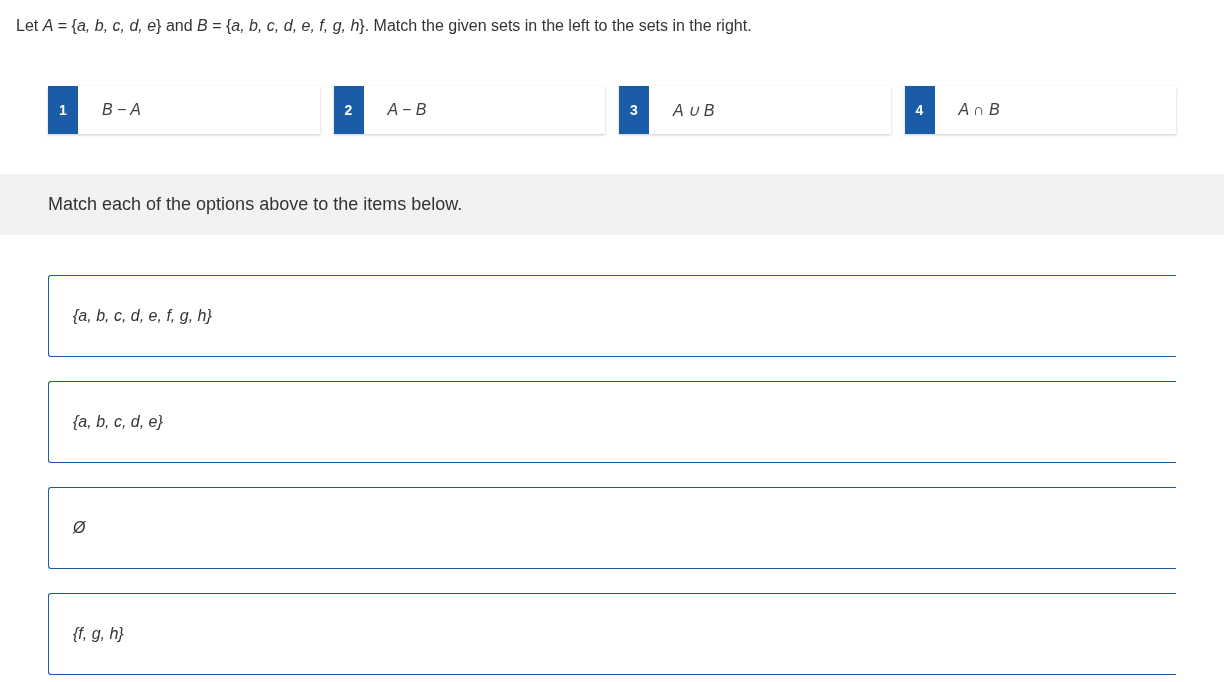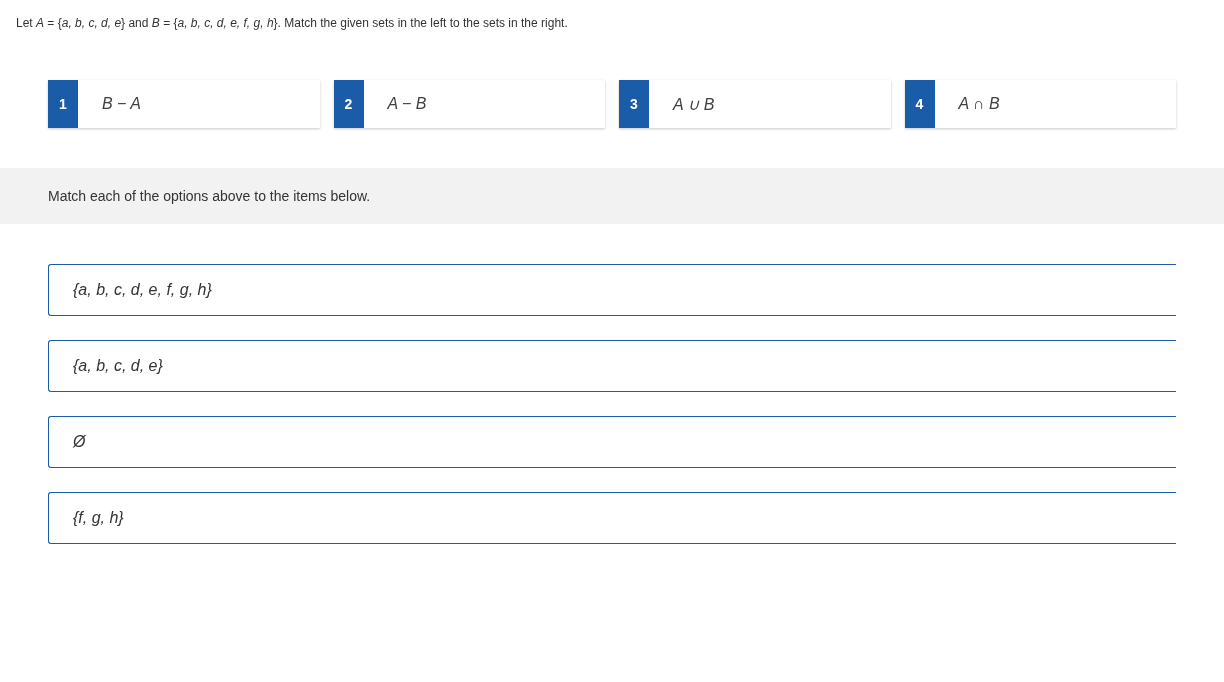--- a/index.html
+++ b/index.html
@@ -9,21 +9,21 @@
     }
     body {
       font-family: Arial, Helvetica, sans-serif;
       background: #ffffff;
       color: #333;
       width: 1224px;
       height: 682px;
       overflow: hidden;
     }
     .question-text {
-      font-size: 12px;
+      font-size: 16px;
       color: #333;
       padding: 14px 16px 0 16px;
       line-height: 1.5;
     }
     .question-text .mi {
       font-style: italic;
     }
     .options-row {
       display: flex;
       gap: 14px;
@@ -52,31 +52,31 @@
     }
     .option-label {
       padding-left: 24px;
       font-size: 16px;
       color: #404040;
       font-style: italic;
     }
     .instruction-bar {
       background: #f2f2f2;
       padding: 20px 48px;
-      font-size: 14px;
+      font-size: 18px;
       color: #333;
     }
     .targets {
       padding: 40px 48px 0 48px;
     }
     .target-box {
       border: 1px solid #1a5ca8;
       border-right: none;
       border-radius: 3px 0 0 3px;
-      padding: 16px 24px;
+      padding: 31px 24px;
       margin-bottom: 24px;
       cursor: pointer;
       font-size: 16px;
       font-style: italic;
       color: #333;
     }
   </style>
 </head>
 <body>
 

